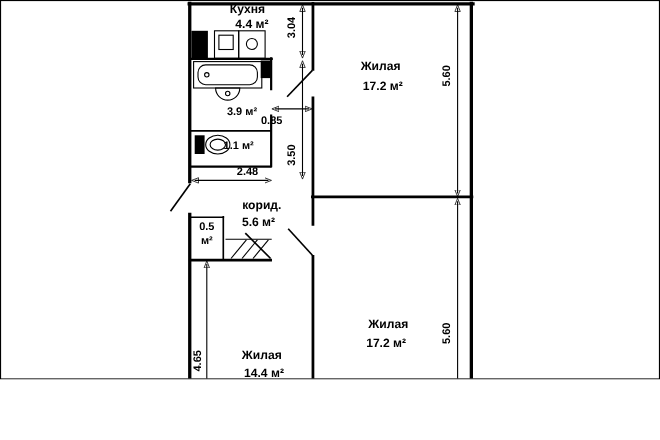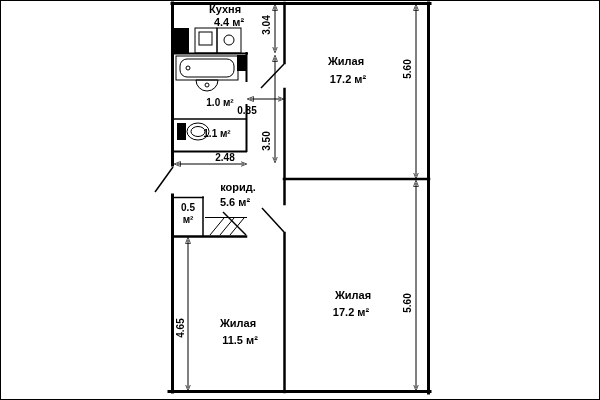--- a/index.html
+++ b/index.html
@@ -1,16 +1,16 @@
 <!DOCTYPE html>
 <html><head>
 <meta charset="utf-8">
 <style>
   html,body{margin:0;padding:0;background:#fff;}
-  #stage{position:relative;width:600px;height:400px;background:#fff;border:1px solid #000;box-sizing:border-box;overflow:hidden;}
+  #stage{position:relative;width:600px;height:345px;background:#fff;border:1px solid #000;box-sizing:border-box;overflow:hidden;}
   #plan-svg{position:absolute;left:0;top:0;width:600px;height:400px;}
   .lbl{position:absolute;font:700 11px "Liberation Sans",sans-serif;color:#000;white-space:nowrap;transform:translate(-50%,-50%);}
   .sm{font-size:10px;}
   .dim{font:700 10px "Liberation Sans",sans-serif;}
   .rot{transform:translate(-50%,-50%) rotate(-90deg);}
   svg line, svg path, svg rect, svg ellipse, svg circle{stroke:#000;fill:none;}
   .fill{fill:#000;stroke:none;}
 </style>
 </head>
 <body>
@@ -100,31 +100,31 @@
       <line x1="229" y1="234" x2="243" y2="217" stroke-width="1"></line>
     </g>
   </svg>
 
   <div class="lbl" style="left:224px;top:8px;">Кухня</div>
   <div class="lbl" style="left:228px;top:21px;">4.4 м²</div>
 
   <div class="lbl" style="left:345px;top:60px;">Жилая</div>
   <div class="lbl" style="left:347px;top:78px;">17.2 м²</div>
 
-  <div class="lbl sm" style="left:219px;top:101px;">1.0 м²</div>
+  <div class="lbl sm" style="left:219px;top:101px;">3.9 м²</div>
   <div class="lbl sm" style="left:216px;top:132px;">1.1 м²</div>
 
   <div class="lbl" style="left:237px;top:186px;">корид.</div>
   <div class="lbl" style="left:234px;top:201px;">5.6 м²</div>
 
   <div class="lbl sm" style="left:187px;top:206px;text-align:right;">0.5</div>
   <div class="lbl sm" style="left:187px;top:218px;text-align:center;">м²</div>
 
   <div class="lbl" style="left:237px;top:322px;">Жилая</div>
-  <div class="lbl" style="left:239px;top:339px;">11.5 м²</div>
+  <div class="lbl" style="left:239px;top:339px;">14.4 м²</div>
 
   <div class="lbl" style="left:352px;top:294px;">Жилая</div>
   <div class="lbl" style="left:350px;top:311px;">17.2 м²</div>
 
   <div class="lbl dim rot" style="left:265px;top:24px;">3.04</div>
   <div class="lbl dim" style="left:246px;top:89px;margin-top:20px;">0.85</div>
   <div class="lbl dim rot" style="left:265px;top:140px;">3.50</div>
   <div class="lbl dim" style="left:224px;top:156px;">2.48</div>
   <div class="lbl dim rot" style="left:406px;top:68px;">5.60</div>
   <div class="lbl dim rot" style="left:406px;top:302px;">5.60</div>

